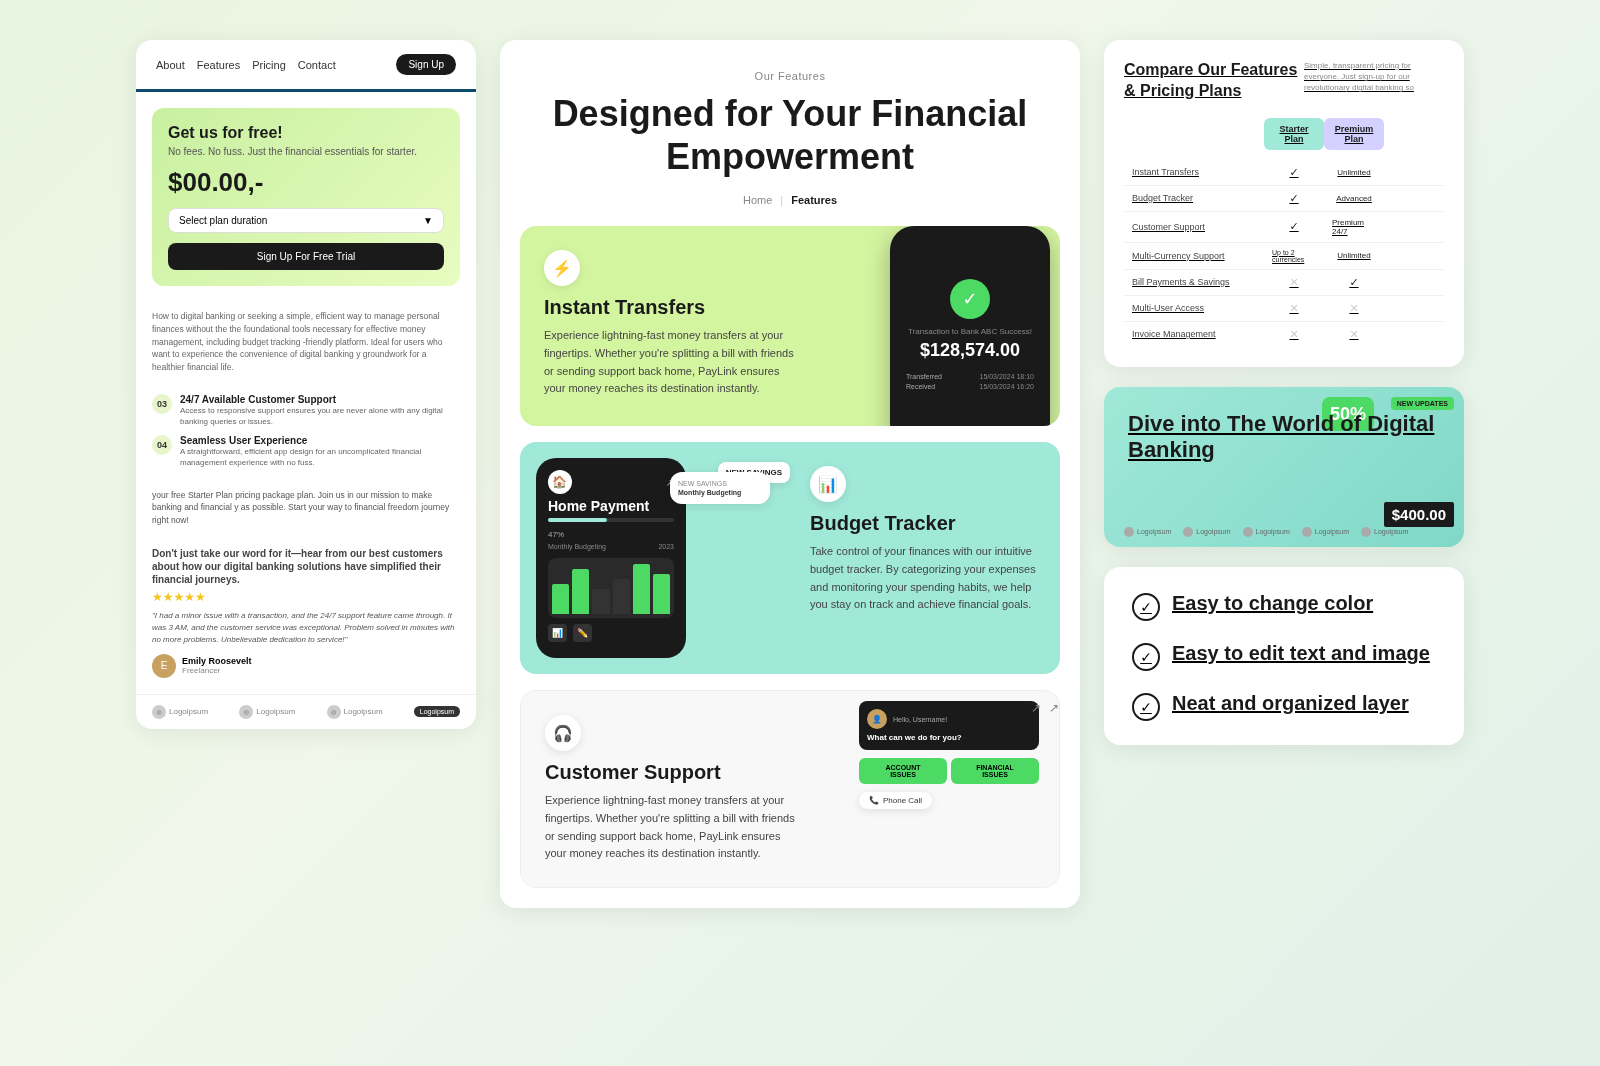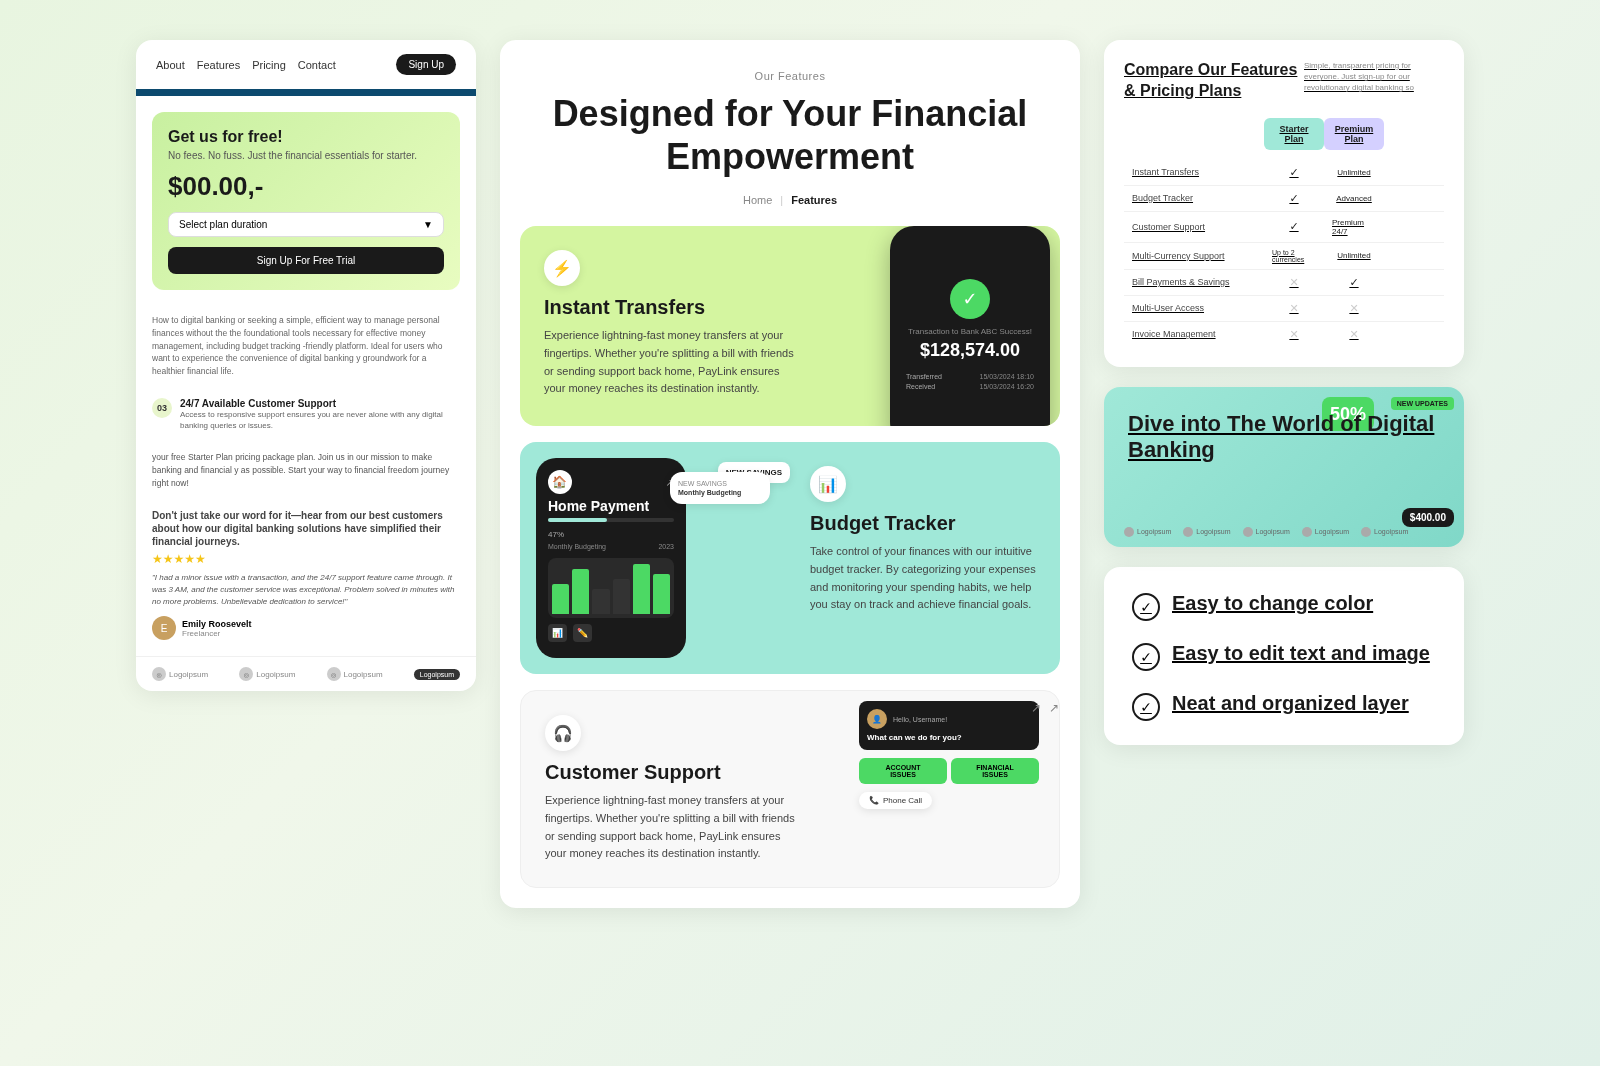--- a/index.html
+++ b/index.html
@@ -23,21 +23,21 @@
       border-radius: 16px;
       overflow: hidden;
       box-shadow: 0 4px 24px rgba(0,0,0,0.08);
       flex-shrink: 0;
     }
     .left-nav {
       display: flex;
       align-items: center;
       padding: 14px 20px;
       gap: 16px;
-      border-bottom: 7px solid #0c4a6e;
+      border-bottom: 3px solid #0c4a6e;
     }
     .left-nav-links {
       display: flex;
       gap: 12px;
       flex: 1;
     }
     .left-nav-links span {
       font-size: 11px;
       color: #333;
       cursor: pointer;
@@ -612,24 +612,24 @@
       font-weight: 700;
       padding: 3px 6px;
       border-radius: 4px;
     }
     .banner-amount {
       position: absolute;
       bottom: 20px;
       right: 10px;
       background: #1a1a1a;
       color: #fff;
-      font-size: 10px;
+      font-size: 15px;
       font-weight: 700;
       padding: 4px 8px;
-      border-radius: 8px;
+      border-radius: 2px;
     }
     .fifty-badge {
       position: absolute;
       top: 10px;
       right: 90px;
       background: #4cd964;
       color: #fff;
       font-size: 18px;
       font-weight: 900;
       padding: 8px;
@@ -715,20 +715,27 @@
 -friendly platform. Ideal for users who want to experience the convenience of digital banking
 y groundwork for a healthier financial life.</p>
   </div>
 
   <div class="features-list">
     <div class="feature-item">
       <div class="feature-num">03</div>
       <div class="feature-content">
         <div class="feature-name">24/7 Available Customer Support</div>
         <div class="feature-desc">Access to responsive support ensures you are never alone with any digital banking queries or issues.</div>
+      </div>
+    </div>
+    <div class="feature-item">
+      <div class="feature-num">04</div>
+      <div class="feature-content">
+        <div class="feature-name">Seamless User Experience</div>
+        <div class="feature-desc">A straightforward, efficient app design for an uncomplicated financial management experience with no fuss.</div>
       </div>
     </div>
   </div>
 
   <div class="left-cta-text">your free Starter Plan pricing package plan. Join us in our mission to make banking and financial y as possible. Start your way to financial freedom journey right now!</div>
 
   <div class="testimonial-section">
     <div class="testimonial-intro">Don't just take our word for it—hear from our best customers about how our digital banking solutions have simplified their financial journeys.</div>
     <div class="stars">★★★★★</div>
     <div class="testimonial-quote">"I had a minor issue with a transaction, and the 24/7 support feature came through. It was 3 AM, and the customer service was exceptional. Problem solved in minutes with no more problems. Unbelievable dedication to service!"</div>

